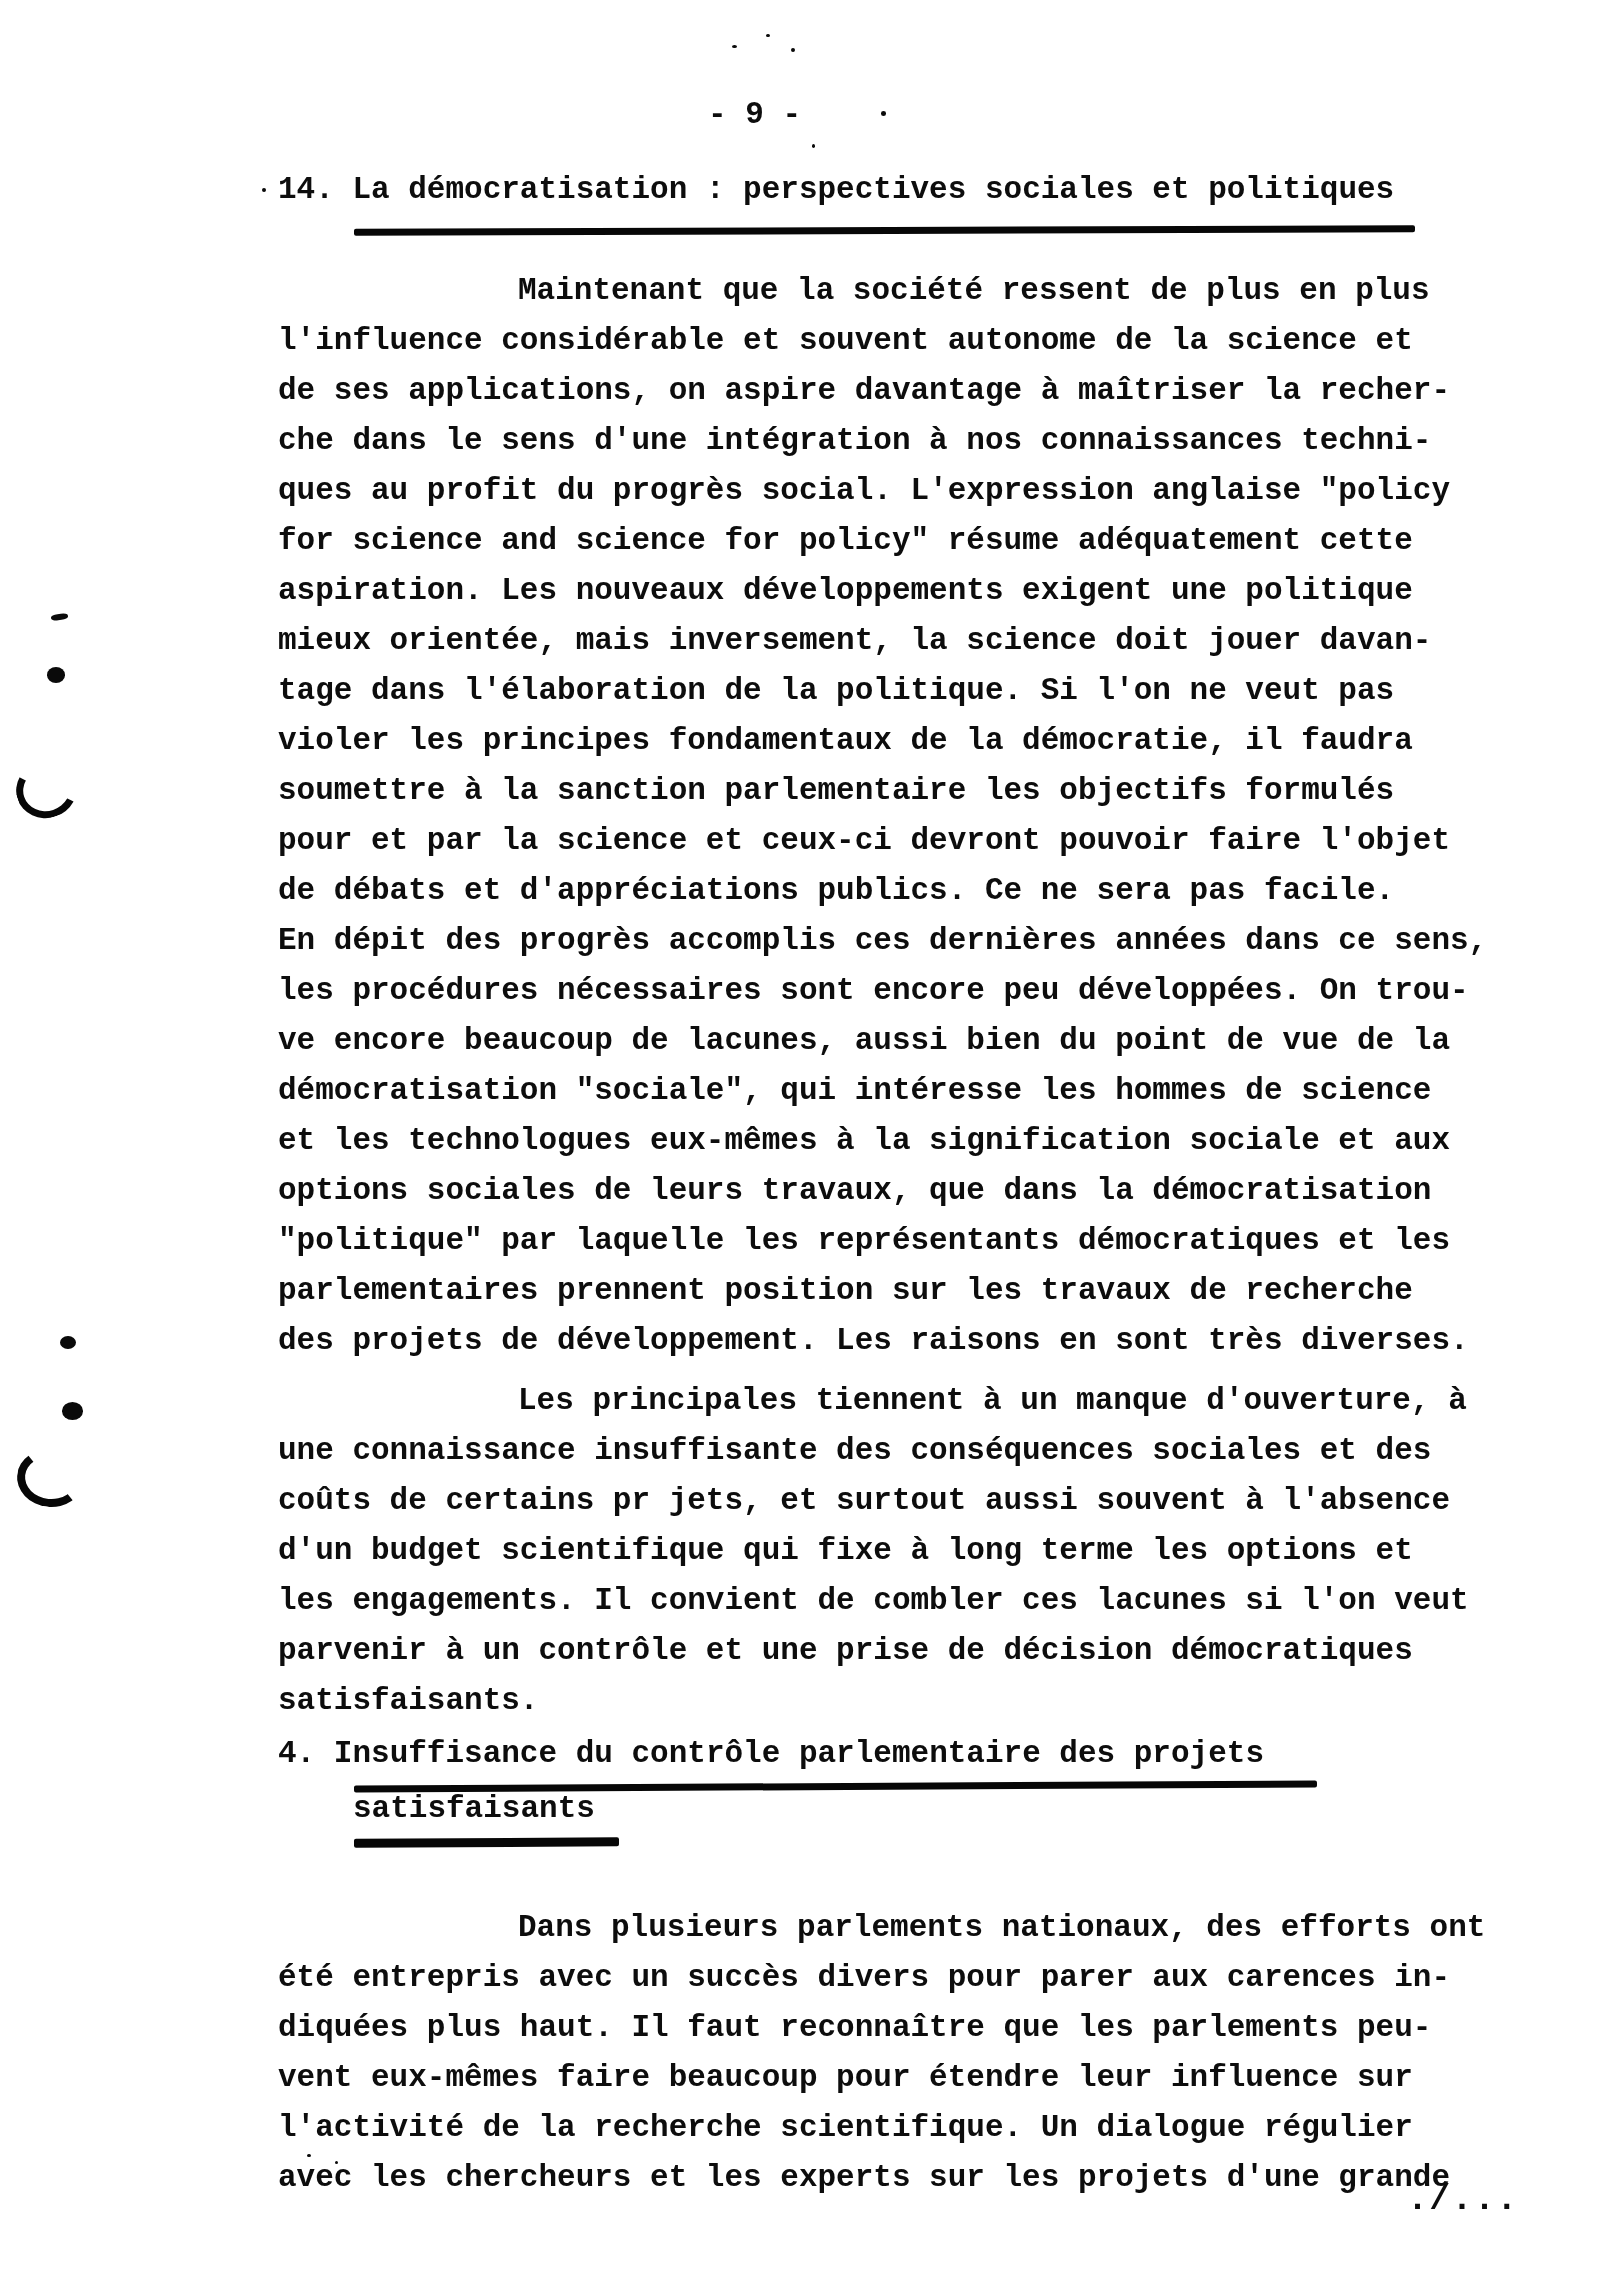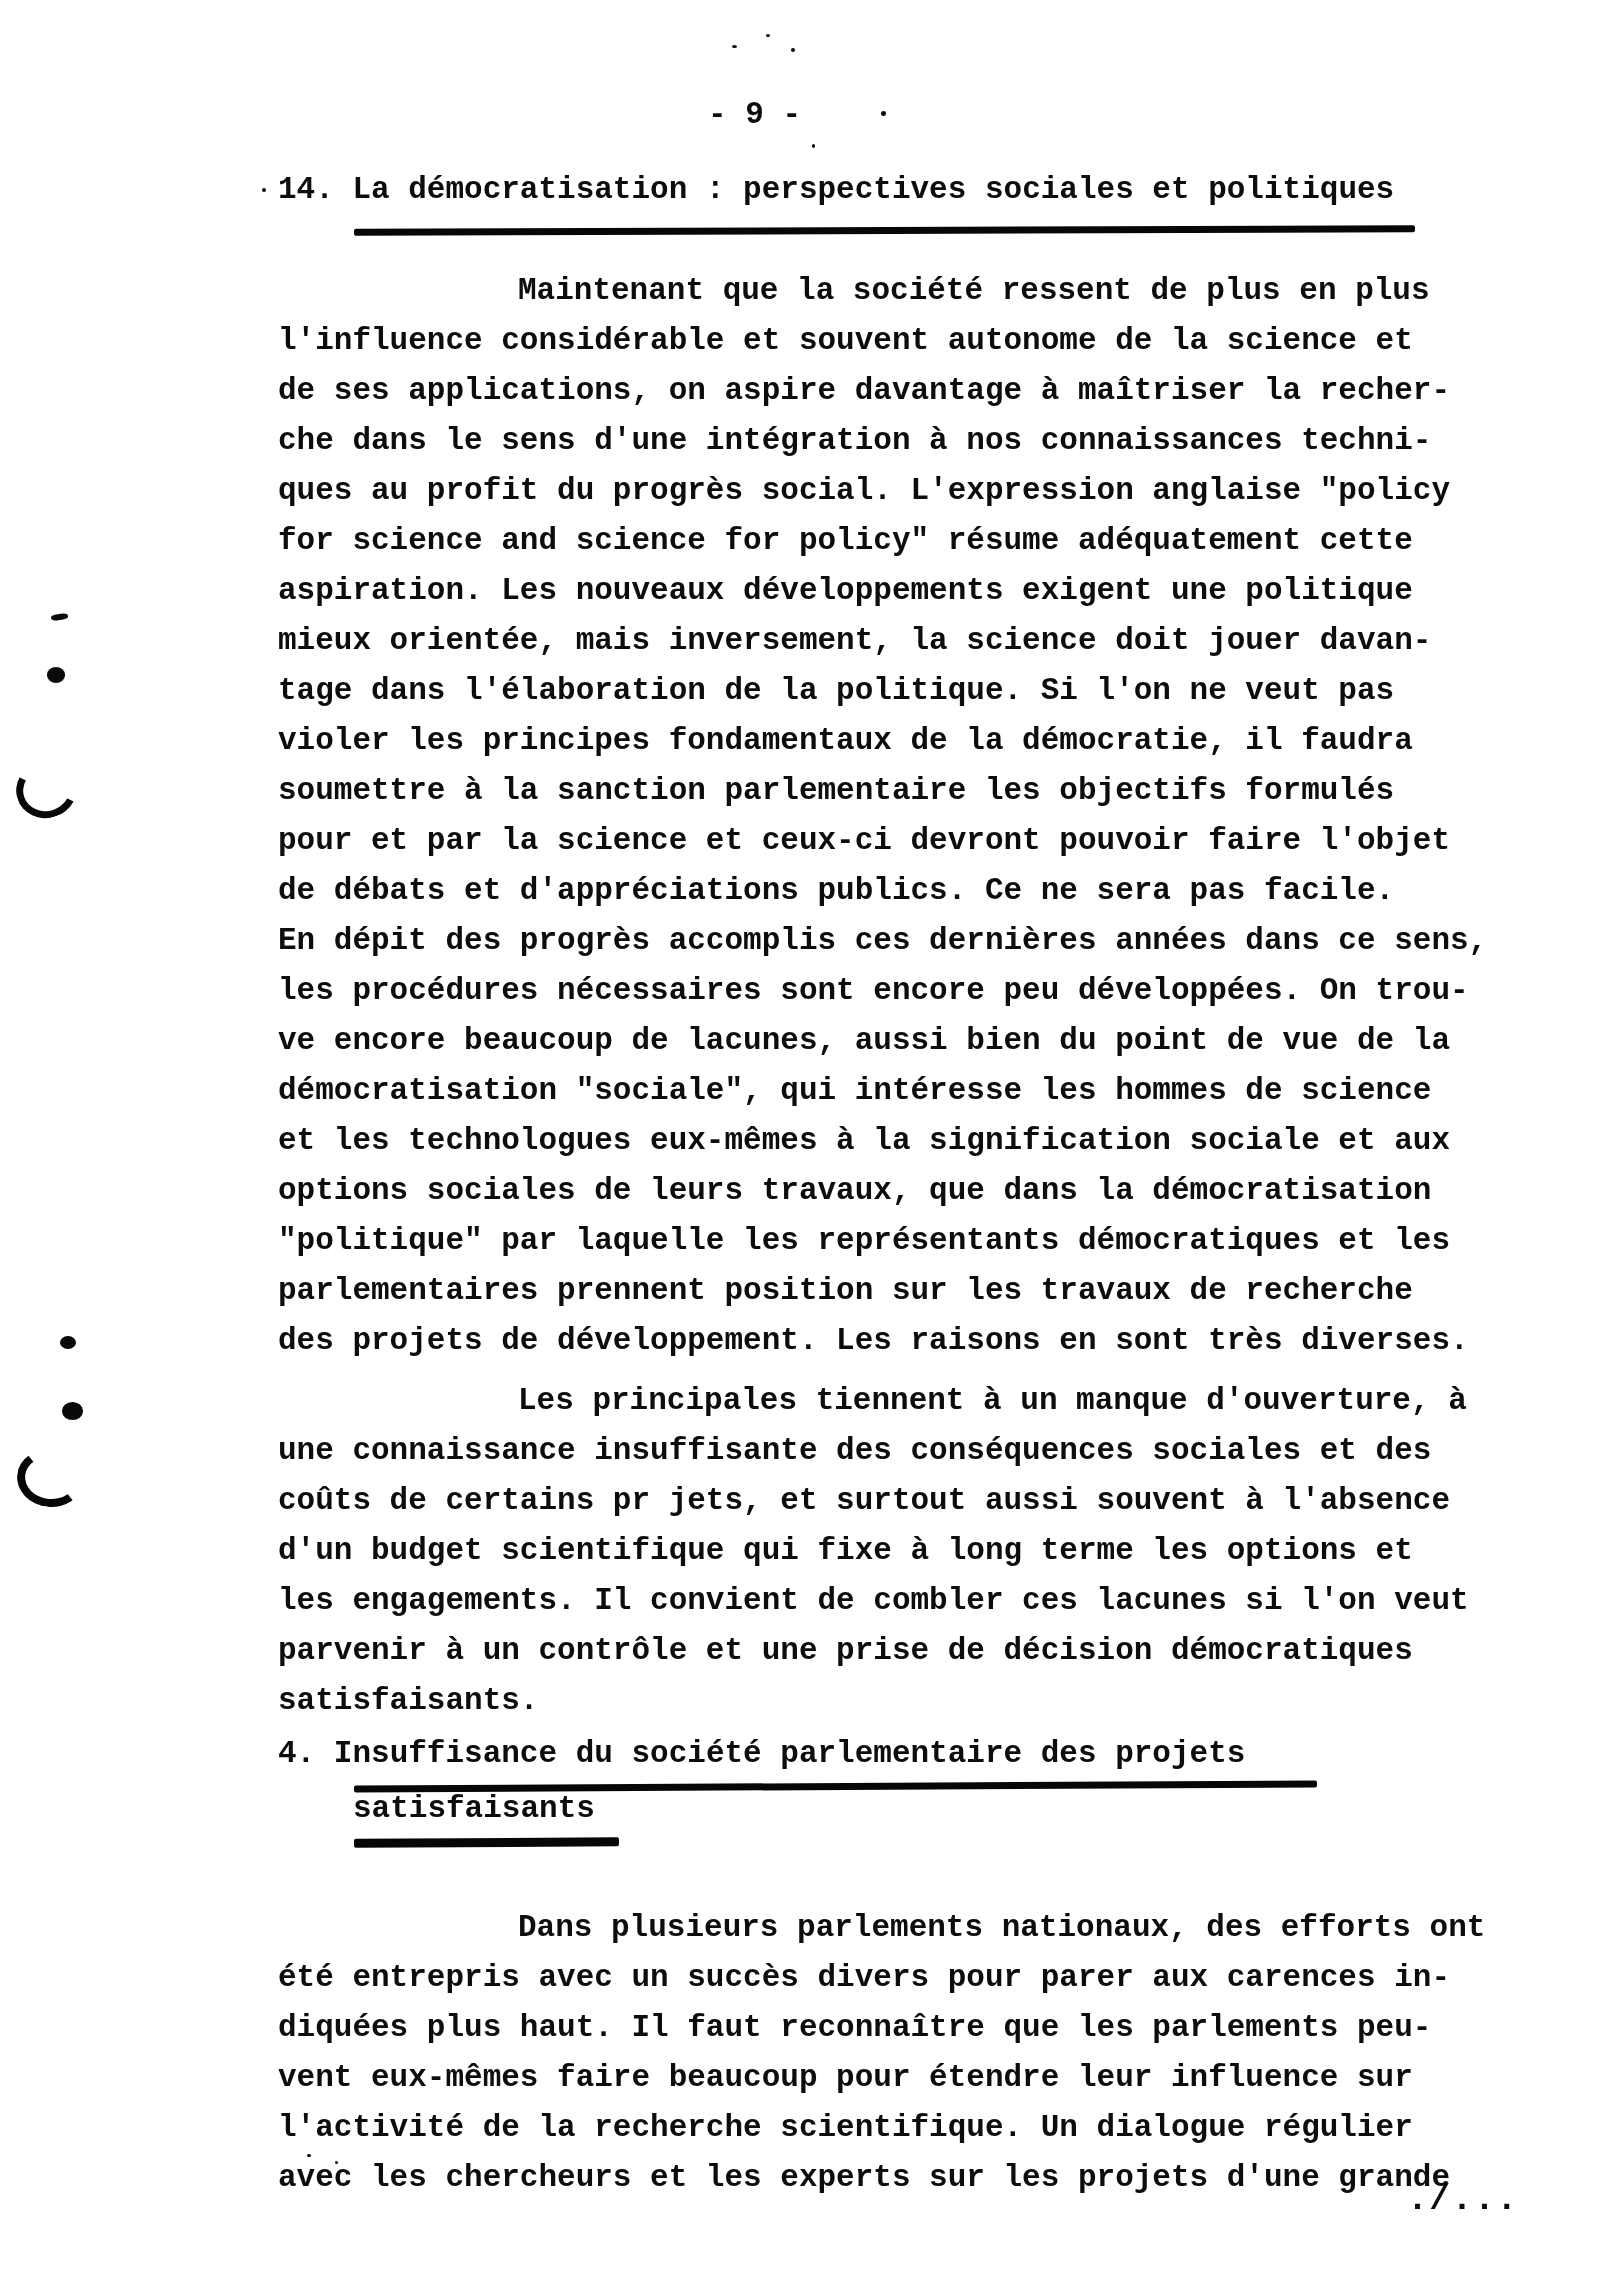--- a/index.html
+++ b/index.html
@@ -94,21 +94,21 @@
 
 <div class="abs page-number">- 9 -</div>
 
 <div class="abs heading h14"><span>14.</span><span> </span><span>La démocratisation : perspectives sociales et politiques</span></div>
 <div class="abs bar bar14"></div>
 
 <div class="abs para para1"><div class="line">Maintenant que la société ressent de plus en plus</div><div class="line">l'influence considérable et souvent autonome de la science et</div><div class="line">de ses applications, on aspire davantage à maîtriser la recher-</div><div class="line">che dans le sens d'une intégration à nos connaissances techni-</div><div class="line">ques au profit du progrès social. L'expression anglaise "policy</div><div class="line">for science and science for policy" résume adéquatement cette</div><div class="line">aspiration. Les nouveaux développements exigent une politique</div><div class="line">mieux orientée, mais inversement, la science doit jouer davan-</div><div class="line">tage dans l'élaboration de la politique. Si l'on ne veut pas</div><div class="line">violer les principes fondamentaux de la démocratie, il faudra</div><div class="line">soumettre à la sanction parlementaire les objectifs formulés</div><div class="line">pour et par la science et ceux-ci devront pouvoir faire l'objet</div><div class="line">de débats et d'appréciations publics. Ce ne sera pas facile.</div><div class="line">En dépit des progrès accomplis ces dernières années dans ce sens,</div><div class="line">les procédures nécessaires sont encore peu développées. On trou-</div><div class="line">ve encore beaucoup de lacunes, aussi bien du point de vue de la</div><div class="line">démocratisation "sociale", qui intéresse les hommes de science</div><div class="line">et les technologues eux-mêmes à la signification sociale et aux</div><div class="line">options sociales de leurs travaux, que dans la démocratisation</div><div class="line">"politique" par laquelle les représentants démocratiques et les</div><div class="line">parlementaires prennent position sur les travaux de recherche</div><div class="line">des projets de développement. Les raisons en sont très diverses.</div></div>
 
 <div class="abs para para2"><div class="line">Les principales tiennent à un manque d'ouverture, à</div><div class="line">une connaissance insuffisante des conséquences sociales et des</div><div class="line">coûts de certains pr jets, et surtout aussi souvent à l'absence</div><div class="line">d'un budget scientifique qui fixe à long terme les options et</div><div class="line">les engagements. Il convient de combler ces lacunes si l'on veut</div><div class="line">parvenir à un contrôle et une prise de décision démocratiques</div><div class="line">satisfaisants.</div></div>
 
-<div class="abs heading h15-line1"><span>4.</span><span> </span><span>Insuffisance du société parlementaire des projets</span></div>
+<div class="abs heading h15-line1"><span>4.</span><span> </span><span>Insuffisance du contrôle parlementaire des projets</span></div>
 <div class="abs bar bar15a"></div>
 <div class="abs heading h15-line2">satisfaisants</div>
 <div class="abs bar bar15b"></div>
 
 <div class="abs para para3"><div class="line">Dans plusieurs parlements nationaux, des efforts ont</div><div class="line">été entrepris avec un succès divers pour parer aux carences in-</div><div class="line">diquées plus haut. Il faut reconnaître que les parlements peu-</div><div class="line">vent eux-mêmes faire beaucoup pour étendre leur influence sur</div><div class="line">l'activité de la recherche scientifique. Un dialogue régulier</div><div class="line">avec les chercheurs et les experts sur les projets d'une grande</div></div>
 
 <div class="abs continuation">./...</div>
 
 <div class="abs speck sp1"></div>
 <div class="abs speck sp2"></div>

